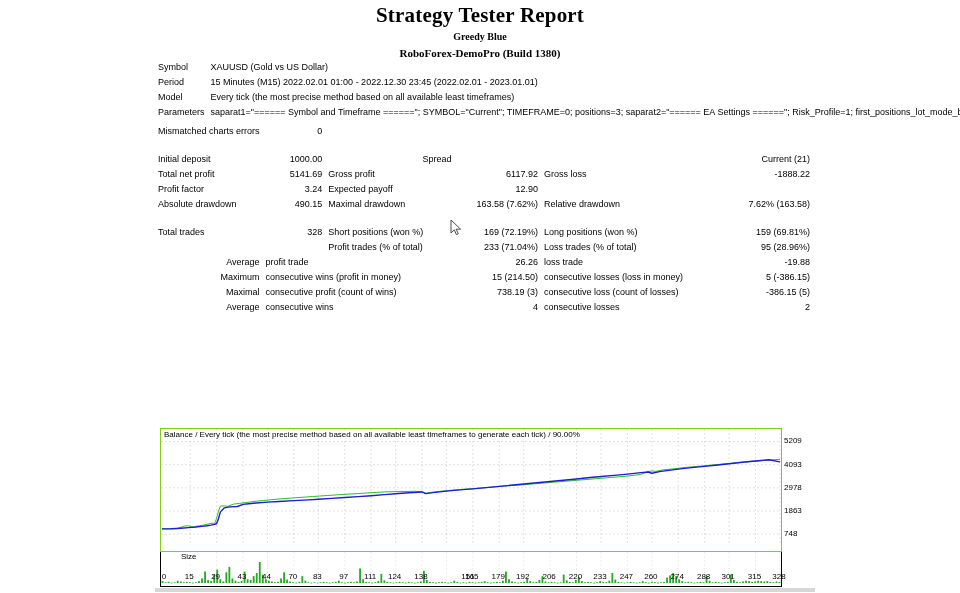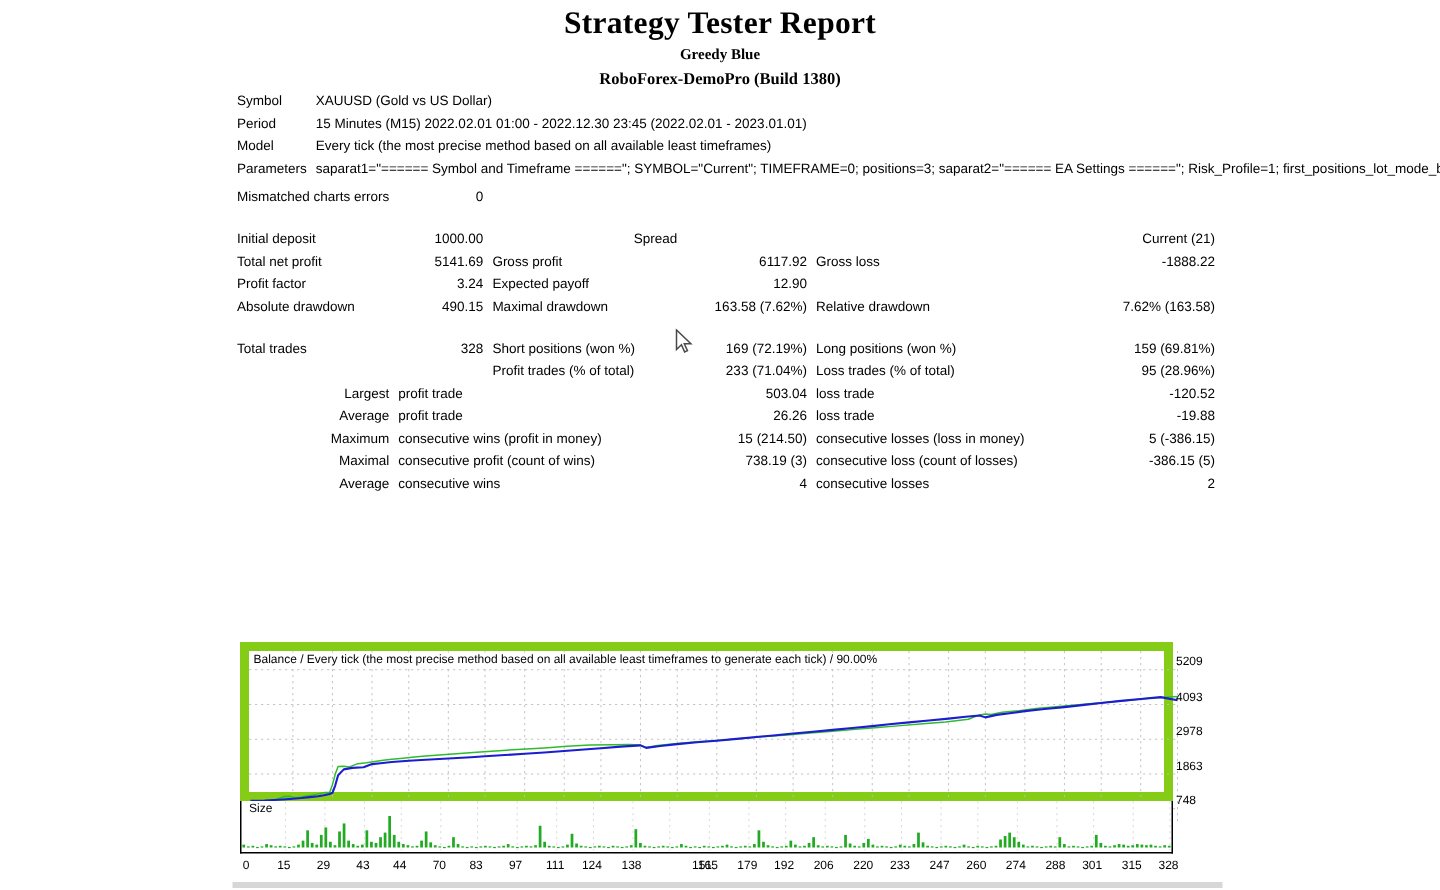--- a/index.html
+++ b/index.html
@@ -68,24 +68,24 @@
   .info-table td { padding-top: 3px; padding-bottom: 3px; }
 
   
   .chart-wrap {
     position: absolute;
     left: 160px;
     top: 428px;
     width: 622px;
   }
   .chart-box {
-    border: 6px solid #84cc16;
+    border: 1px solid #84cc16;
     background: #fff;
     position: relative;
-    height: 106px;
+    height: 124px;
     box-sizing: border-box;
   }
   .chart-caption {
     position: absolute;
     left: 3px; top: 1px;
     font-size: 8px;
     line-height: 10px;
     color: #000;
     background: rgba(255,255,255,0.85);
     z-index: 4;
@@ -94,21 +94,21 @@
   .vol-box {
     border: 1px solid #000;
     border-top: none;
     background: #fff;
     position: relative;
     height: 35px;
     box-sizing: border-box;
   }
   .vol-caption {
     position: absolute;
-    left: 5px; top: 0px;
+    left: 20px; top: 0px;
     font-size: 8px;
     line-height: 10px;
     z-index: 4;
     background: rgba(255,255,255,0.85);
   }
   .ylabels {
     position: absolute;
     left: 784px;
     top: 428px;
     width: 40px;
@@ -242,28 +242,20 @@
       <td class="val">Long positions (won %)</td>
       <td class="val-r">159 (69.81%)</td>
     </tr>
     <tr>
       <td class="lbl" style="width:72px"></td>
       <td class="val-r"></td>
       <td class="val">Profit trades (% of total)</td>
       <td class="val-r">233 (71.04%)</td>
       <td class="val">Loss trades (% of total)</td>
       <td class="val-r">95 (28.96%)</td>
-    </tr>
-    <tr>
-      <td class="lbl-r" style="width:72px">Largest</td>
-      <td class="val" colspan="1" style="text-align:left">profit trade</td>
-      <td class="val"></td>
-      <td class="val-r">503.04</td>
-      <td class="val">loss trade</td>
-      <td class="val-r">-120.52</td>
     </tr>
     <tr>
       <td class="lbl-r" style="width:72px">Average</td>
       <td class="val" style="text-align:left">profit trade</td>
       <td class="val"></td>
       <td class="val-r">26.26</td>
       <td class="val">loss trade</td>
       <td class="val-r">-19.88</td>
     </tr>
     <tr>

